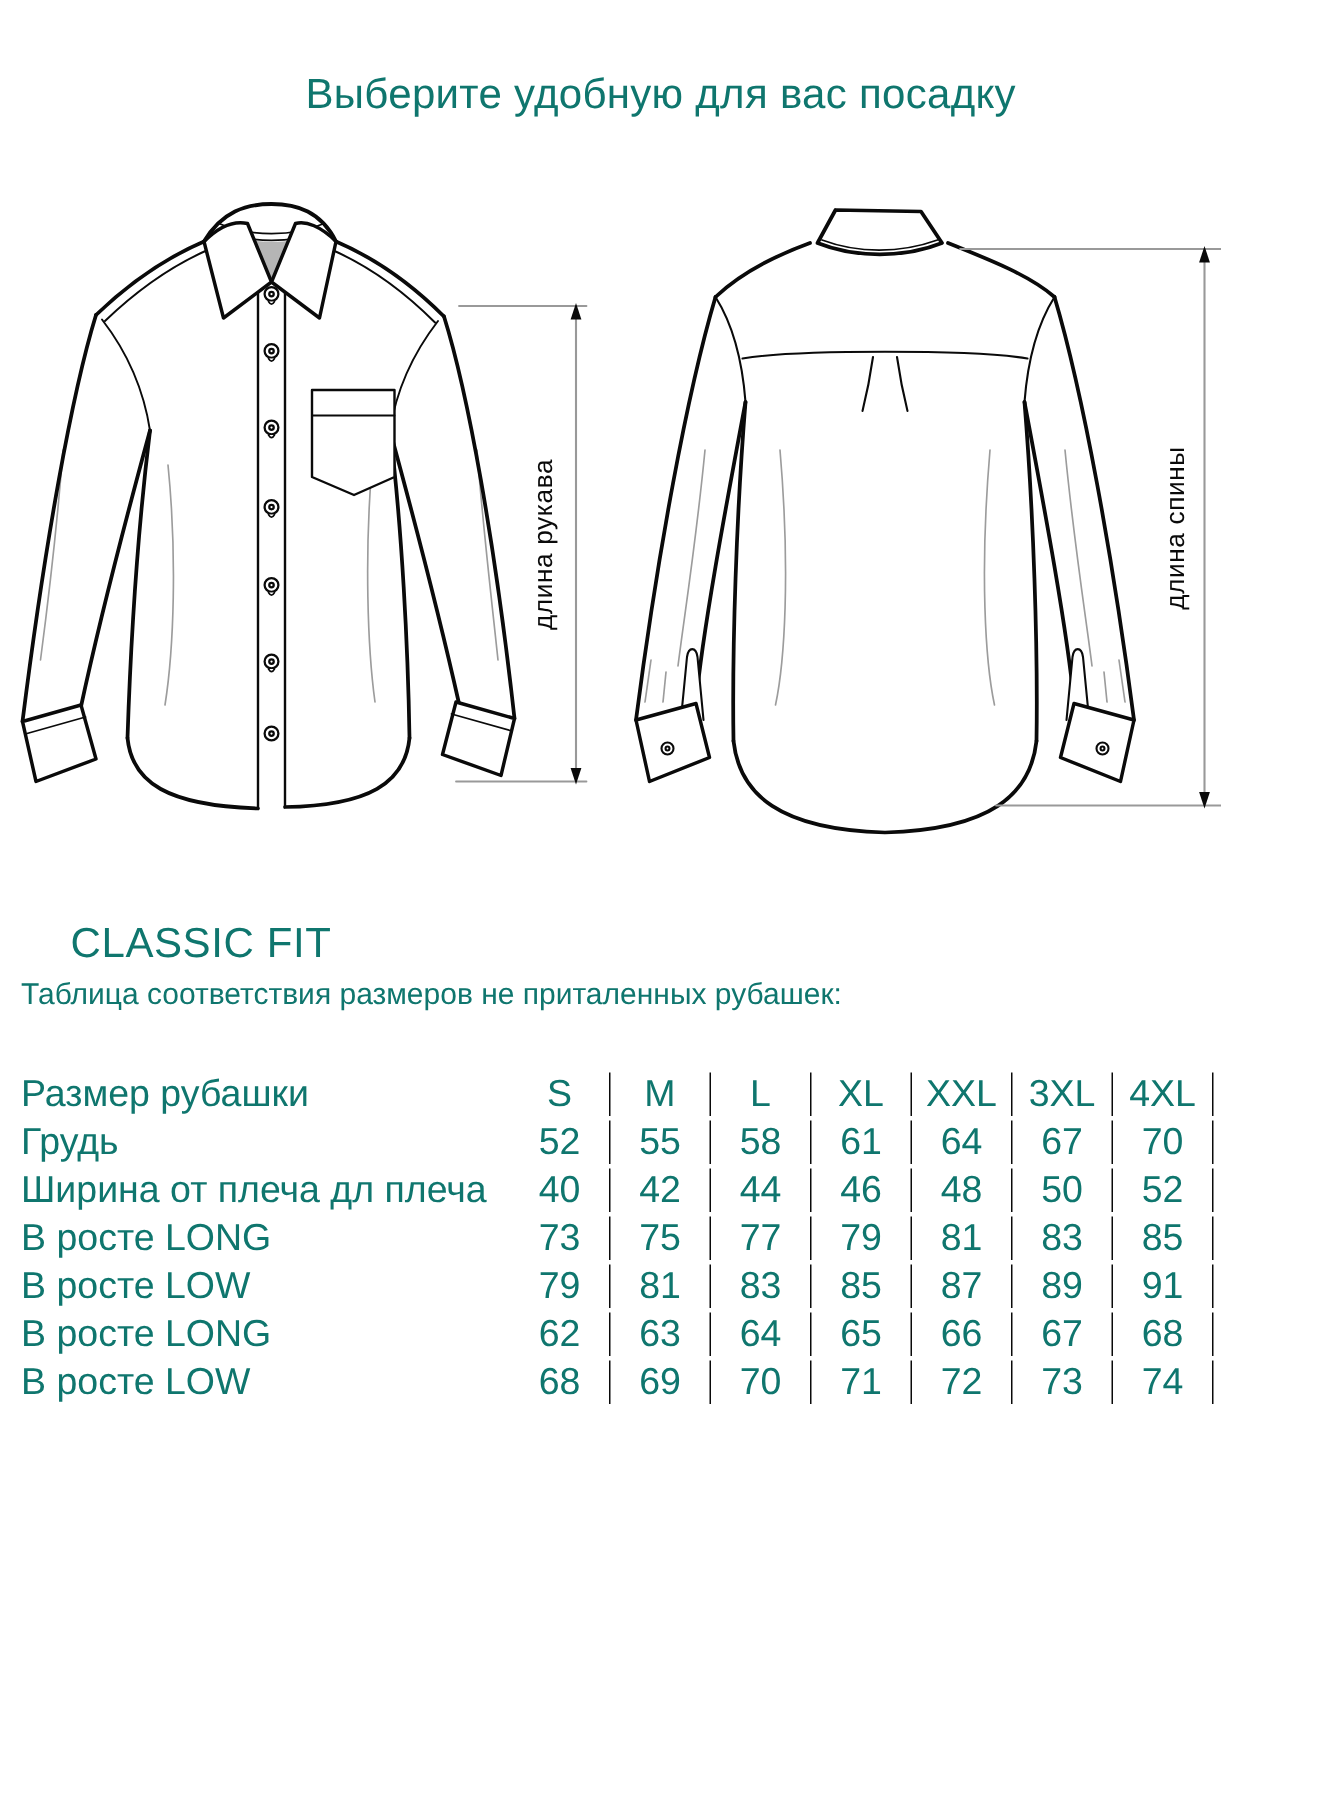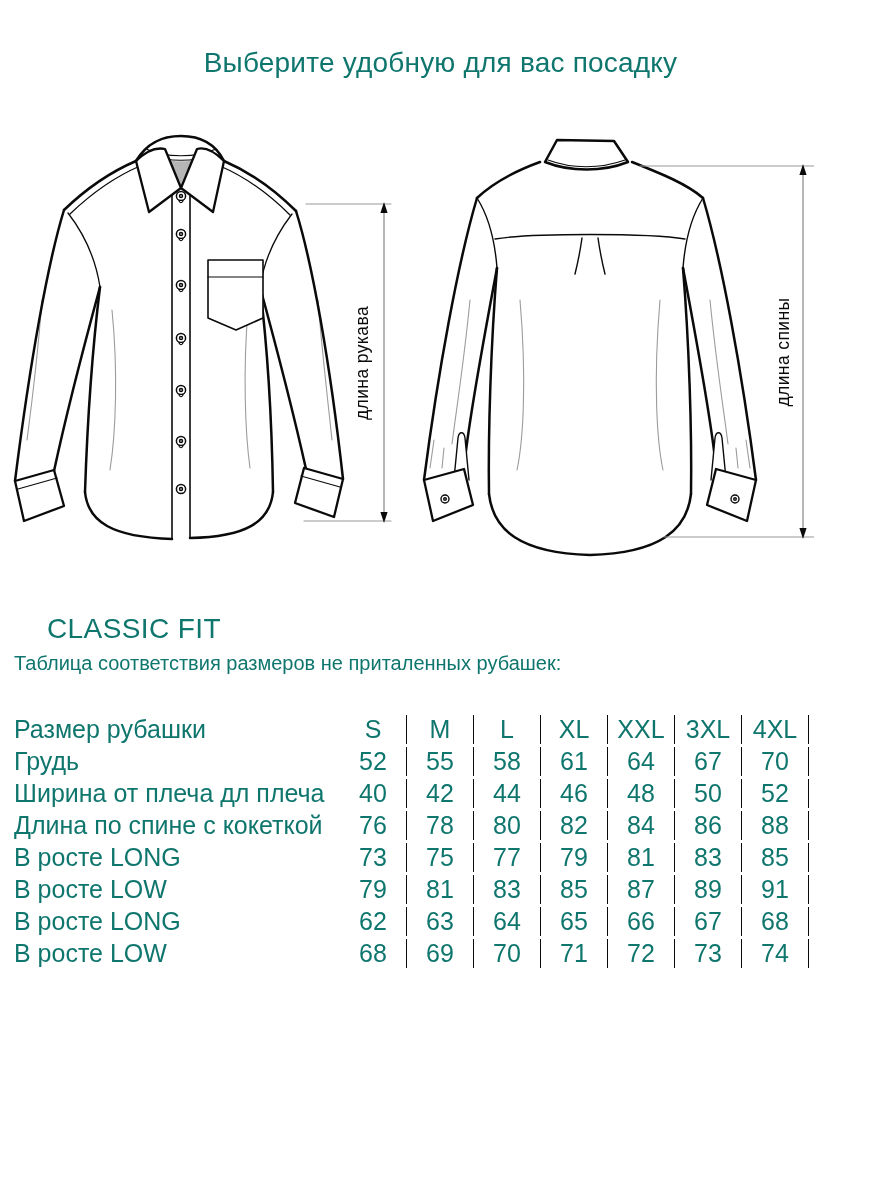--- a/index.html
+++ b/index.html
@@ -218,31 +218,20 @@
           <td class="val divr">40</td>
           <td class="val divr">42</td>
           <td class="val divr">44</td>
           <td class="val divr">46</td>
           <td class="val divr">48</td>
           <td class="val divr">50</td>
           <td class="val divr">52</td>
           <td class="val">54</td>
         </tr>
         <tr>
-          <td class="lbl">Длина по спине с кокеткой</td>
-          <td class="val divr">76</td>
-          <td class="val divr">78</td>
-          <td class="val divr">80</td>
-          <td class="val divr">82</td>
-          <td class="val divr">84</td>
-          <td class="val divr">86</td>
-          <td class="val divr">88</td>
-          <td class="val">90</td>
-        </tr>
-        <tr>
           <td class="lbl">В росте LONG</td>
           <td class="val divr">73</td>
           <td class="val divr">75</td>
           <td class="val divr">77</td>
           <td class="val divr">79</td>
           <td class="val divr">81</td>
           <td class="val divr">83</td>
           <td class="val divr">85</td>
           <td class="val">87</td>
         </tr>

